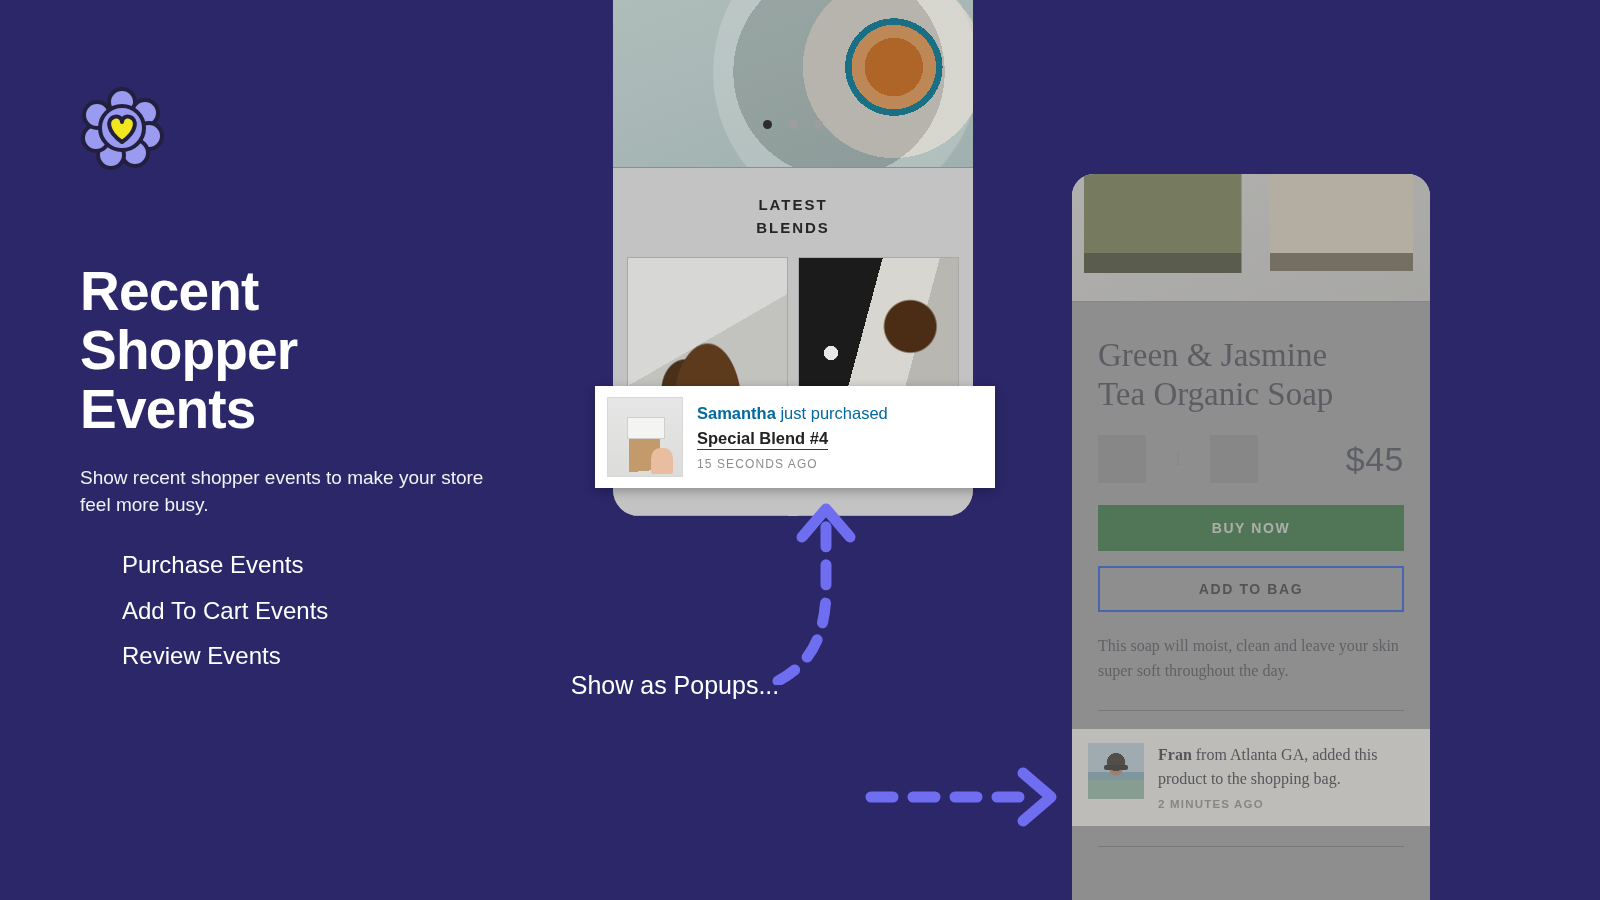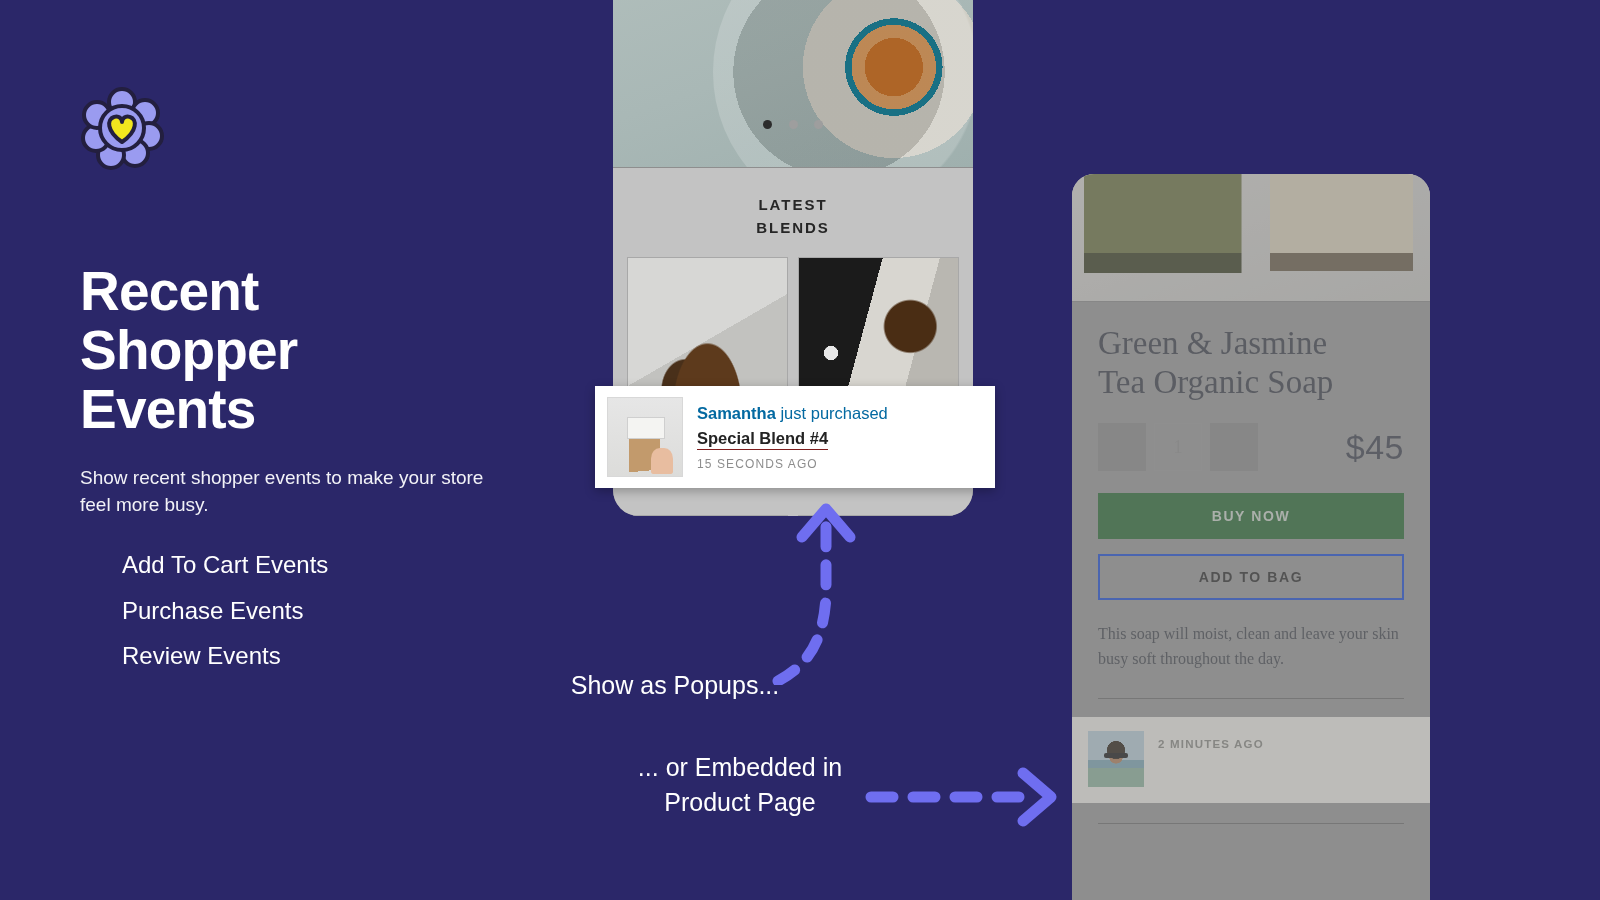--- a/index.html
+++ b/index.html
@@ -113,21 +113,21 @@
 
   
   .prod-photo {
     height: 128px;
     background:
       linear-gradient(180deg, #6d7543 0 62%, #3a3f24 62% 78%, rgba(0,0,0,0) 78%) 6% 0 / 44% 100% no-repeat,
       linear-gradient(180deg, #ded5bd 0 62%, #6b5f4a 62% 76%, rgba(0,0,0,0) 76%) 92% 0 / 40% 100% no-repeat,
       linear-gradient(160deg, #d9d8d4 0%, #c9c8c4 100%);
     border-bottom: 1px solid #8d8d8d;
   }
-  .prod-body { padding: 22px 26px 0 26px; }
+  .prod-body { padding: 34px 26px 0 26px; }
   .prod-title {
     font-family: "Liberation Serif", serif;
     font-size: 33px; line-height: 1.17; color: #3b3f4a; font-weight: 400;
     white-space: pre-line;
   }
   .qty-price {
     display: flex; align-items: center; justify-content: space-between;
     margin-top: 22px;
   }
   .qty-group { display: flex; align-items: center; gap: 8px; }
@@ -272,22 +272,22 @@
       </svg>
     </div>
 
     <h1 class="headline">Recent
 Shopper
 Events</h1>
 
     <p class="subcopy">Show recent shopper events to make your store feel more busy.</p>
 
     <ul class="feature-list">
+      <li>Purchase Events</li>
       <li>Add To Cart Events</li>
-      <li>Purchase Events</li>
       <li>Review Events</li>
     </ul>
   </div>
 
   <div class="phone phone-coffee">
 
     <div class="hero">
       <div class="hero-cupshade"></div>
 
       <div class="dots">
@@ -324,27 +324,31 @@
           <button class="qty-btn"></button>
           <div class="qty-field">1</div>
           <button class="qty-btn"></button>
         </div>
         <div class="price">$45</div>
       </div>
 
       <button class="btn-buy">BUY NOW</button>
       <button class="btn-bag">ADD TO BAG</button>
 
-      <p class="prod-desc">This soap will moist, clean and leave your skin busy soft throughout the day.</p>
+      <p class="prod-desc">This soap will moist, clean and leave your skin super soft throughout the day.</p>
 
       <div class="divider"></div>
 
       <div class="embed-notice">
         <div class="embed-avatar"></div>
         <div>
+          <div class="embed-text">
+            <b>Fran</b>
+            <span>from Atlanta GA, added this product to the shopping bag.</span>
+          </div>
           <div class="embed-time">2 MINUTES AGO</div>
         </div>
       </div>
 
       <div class="divider-bottom"></div>
     </div>
 
     <div class="scrim"></div>
   </div>
 
@@ -354,22 +358,20 @@
       <div class="popup-line1">
         <b>Samantha</b>
         <span>just purchased</span>
       </div>
       <a class="popup-product">Special Blend #4</a>
       <div class="popup-time">15 SECONDS AGO</div>
     </div>
   </div>
 
   <div class="annot annot-popups">Show as Popups...</div>
-  <div class="annot annot-embed">... or Embedded in
-Product Page</div>
 
   <svg class="arrow-svg arrow-up" viewBox="0 0 140 190">
     <path d="M38 186 C64 172 84 150 86 100 L86 28" fill="none" stroke="#6f6ef0" stroke-width="11" stroke-linecap="round" stroke-dasharray="20 18"></path>
     <path d="M62 42 L86 14 L110 42" fill="none" stroke="#6f6ef0" stroke-width="11" stroke-linecap="round" stroke-linejoin="round"></path>
   </svg>
 
   <svg class="arrow-svg arrow-right" viewBox="0 0 210 64">
     <path d="M6 32 L172 32" fill="none" stroke="#6f6ef0" stroke-width="11" stroke-linecap="round" stroke-dasharray="22 20"></path>
     <path d="M158 8 L186 32 L158 56" fill="none" stroke="#6f6ef0" stroke-width="11" stroke-linecap="round" stroke-linejoin="round"></path>
   </svg>

